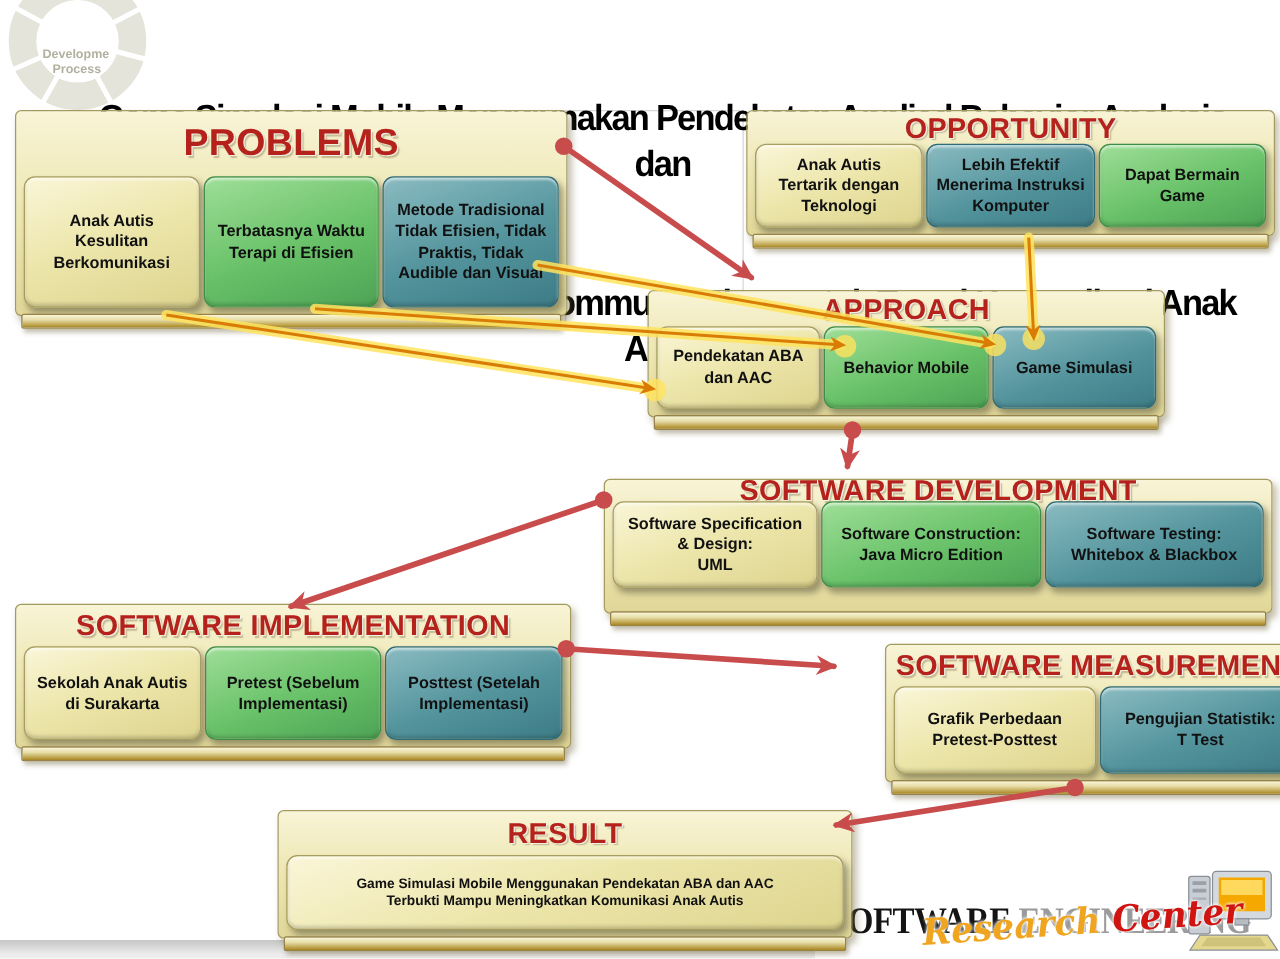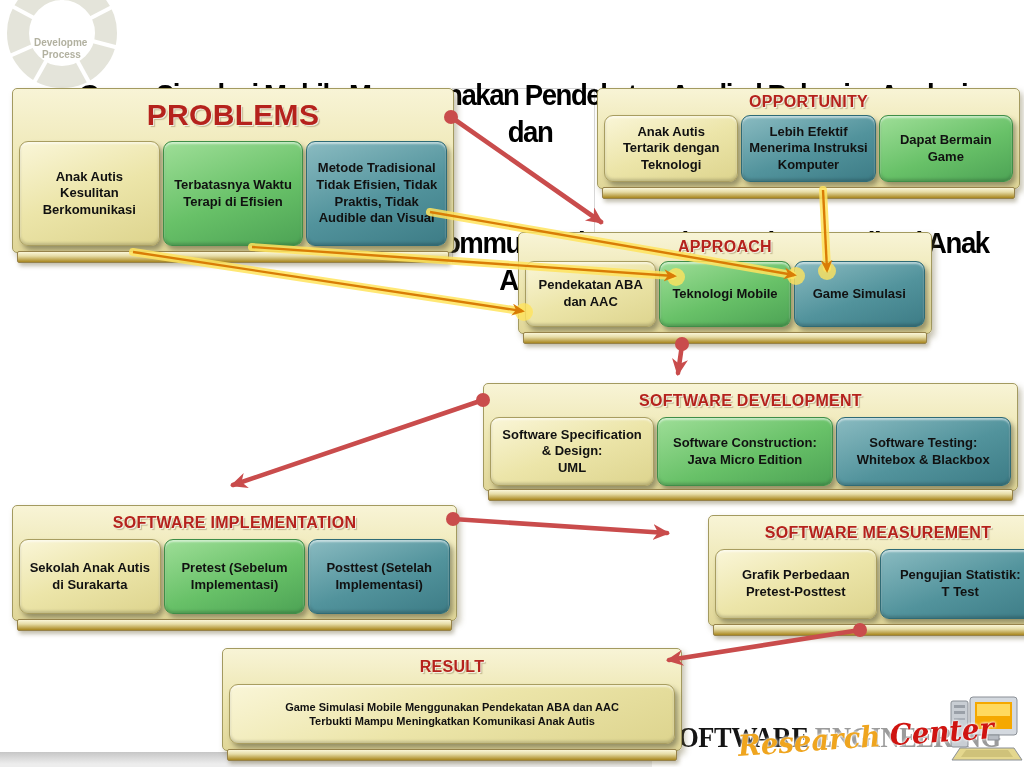--- a/index.html
+++ b/index.html
@@ -15,21 +15,21 @@
   .watermark{position:absolute;left:-14px;top:-12px;z-index:0;}
 
   
   .container{position:absolute;z-index:10;border-radius:5px;
              background:linear-gradient(180deg,#f8f4d6 0%,#ece5ae 55%,#e0d698 100%);
              border:1px solid #a39a60;box-shadow:3px 4px 6px rgba(110,100,55,.4);}
   .container::after{content:"";position:absolute;left:4px;right:4px;bottom:-11px;height:10px;
              border-radius:2px;background:linear-gradient(180deg,#faf6d8 0%,#e6dca6 40%,#a8861f 100%);
              border:1px solid #96824a;box-shadow:2px 3px 4px rgba(100,90,50,.4);}
   .sec-title{display:flex;align-items:center;justify-content:center;text-align:center;
-             color:#b5221c;font-weight:bold;font-size:16px;letter-spacing:.3px;
+             color:#b5221c;font-weight:bold;font-size:23px;letter-spacing:.3px;
              text-shadow:1px 1px 0 rgba(255,255,255,.75),2px 2px 1px rgba(110,85,40,.35);}
   .items{display:flex;gap:3px;padding:0 6px 6px;align-items:stretch;height:calc(100% - var(--th));box-sizing:border-box;}
   .item{flex:1;border-radius:9px;display:flex;align-items:center;justify-content:center;
         text-align:center;font-weight:bold;font-size:13px;line-height:1.28;color:#111;
         padding:3px 6px;white-space:pre-line;box-sizing:border-box;
         box-shadow:3px 4px 5px rgba(60,60,40,.45),inset 0 2px 2px rgba(255,255,255,.55),inset 0 -2px 3px rgba(0,0,0,.18);}
   .cream{background:linear-gradient(160deg,#faf6d8 0%,#ece5a9 50%,#ddd48e 100%);border:1px solid #a89d60;}
   .green{background:linear-gradient(160deg,#9ede97 0%,#68c168 55%,#4da355 100%);border:1px solid #3f8e48;}
   .teal {background:linear-gradient(160deg,#8abbc1 0%,#52939c 55%,#3d7c86 100%);border:1px solid #2f6b76;}
   .wide{font-size:11px;}
@@ -110,39 +110,39 @@
       <div class="item green">Dapat Bermain
 Game</div>
     </div>
   </div>
 
   <div class="container" style="left:518px;top:232px;width:412px;height:100px;--th:28px">
     <div class="sec-title" style="height:28px">APPROACH</div>
     <div class="items">
       <div class="item cream">Pendekatan ABA
 dan AAC</div>
-      <div class="item green">Teknologi Mobile</div>
+      <div class="item green">Behavior Mobile</div>
       <div class="item teal">Game Simulasi</div>
     </div>
   </div>
 
   <div class="container" style="left:483px;top:383px;width:533px;height:106px;--th:31px">
-    <div class="sec-title" style="height:33px">SOFTWARE DEVELOPMENT</div>
+    <div class="sec-title" style="height:17px">SOFTWARE DEVELOPMENT</div>
     <div class="items">
       <div class="item cream" style="flex:.93">Software Specification
 &amp; Design:
 UML</div>
       <div class="item green">Software Construction:
 Java Micro Edition</div>
       <div class="item teal">Software Testing:
 Whitebox &amp; Blackbox</div>
     </div>
   </div>
 
-  <div class="container" style="left:12px;top:505px;width:443px;height:114px;--th:33px">
+  <div class="container" style="left:12px;top:483px;width:443px;height:114px;--th:33px">
     <div class="sec-title" style="height:33px">SOFTWARE IMPLEMENTATION</div>
     <div class="items">
       <div class="item cream">Sekolah Anak Autis
 di Surakarta</div>
       <div class="item green">Pretest (Sebelum
 Implementasi)</div>
       <div class="item teal">Posttest (Setelah
 Implementasi)</div>
     </div>
   </div>

